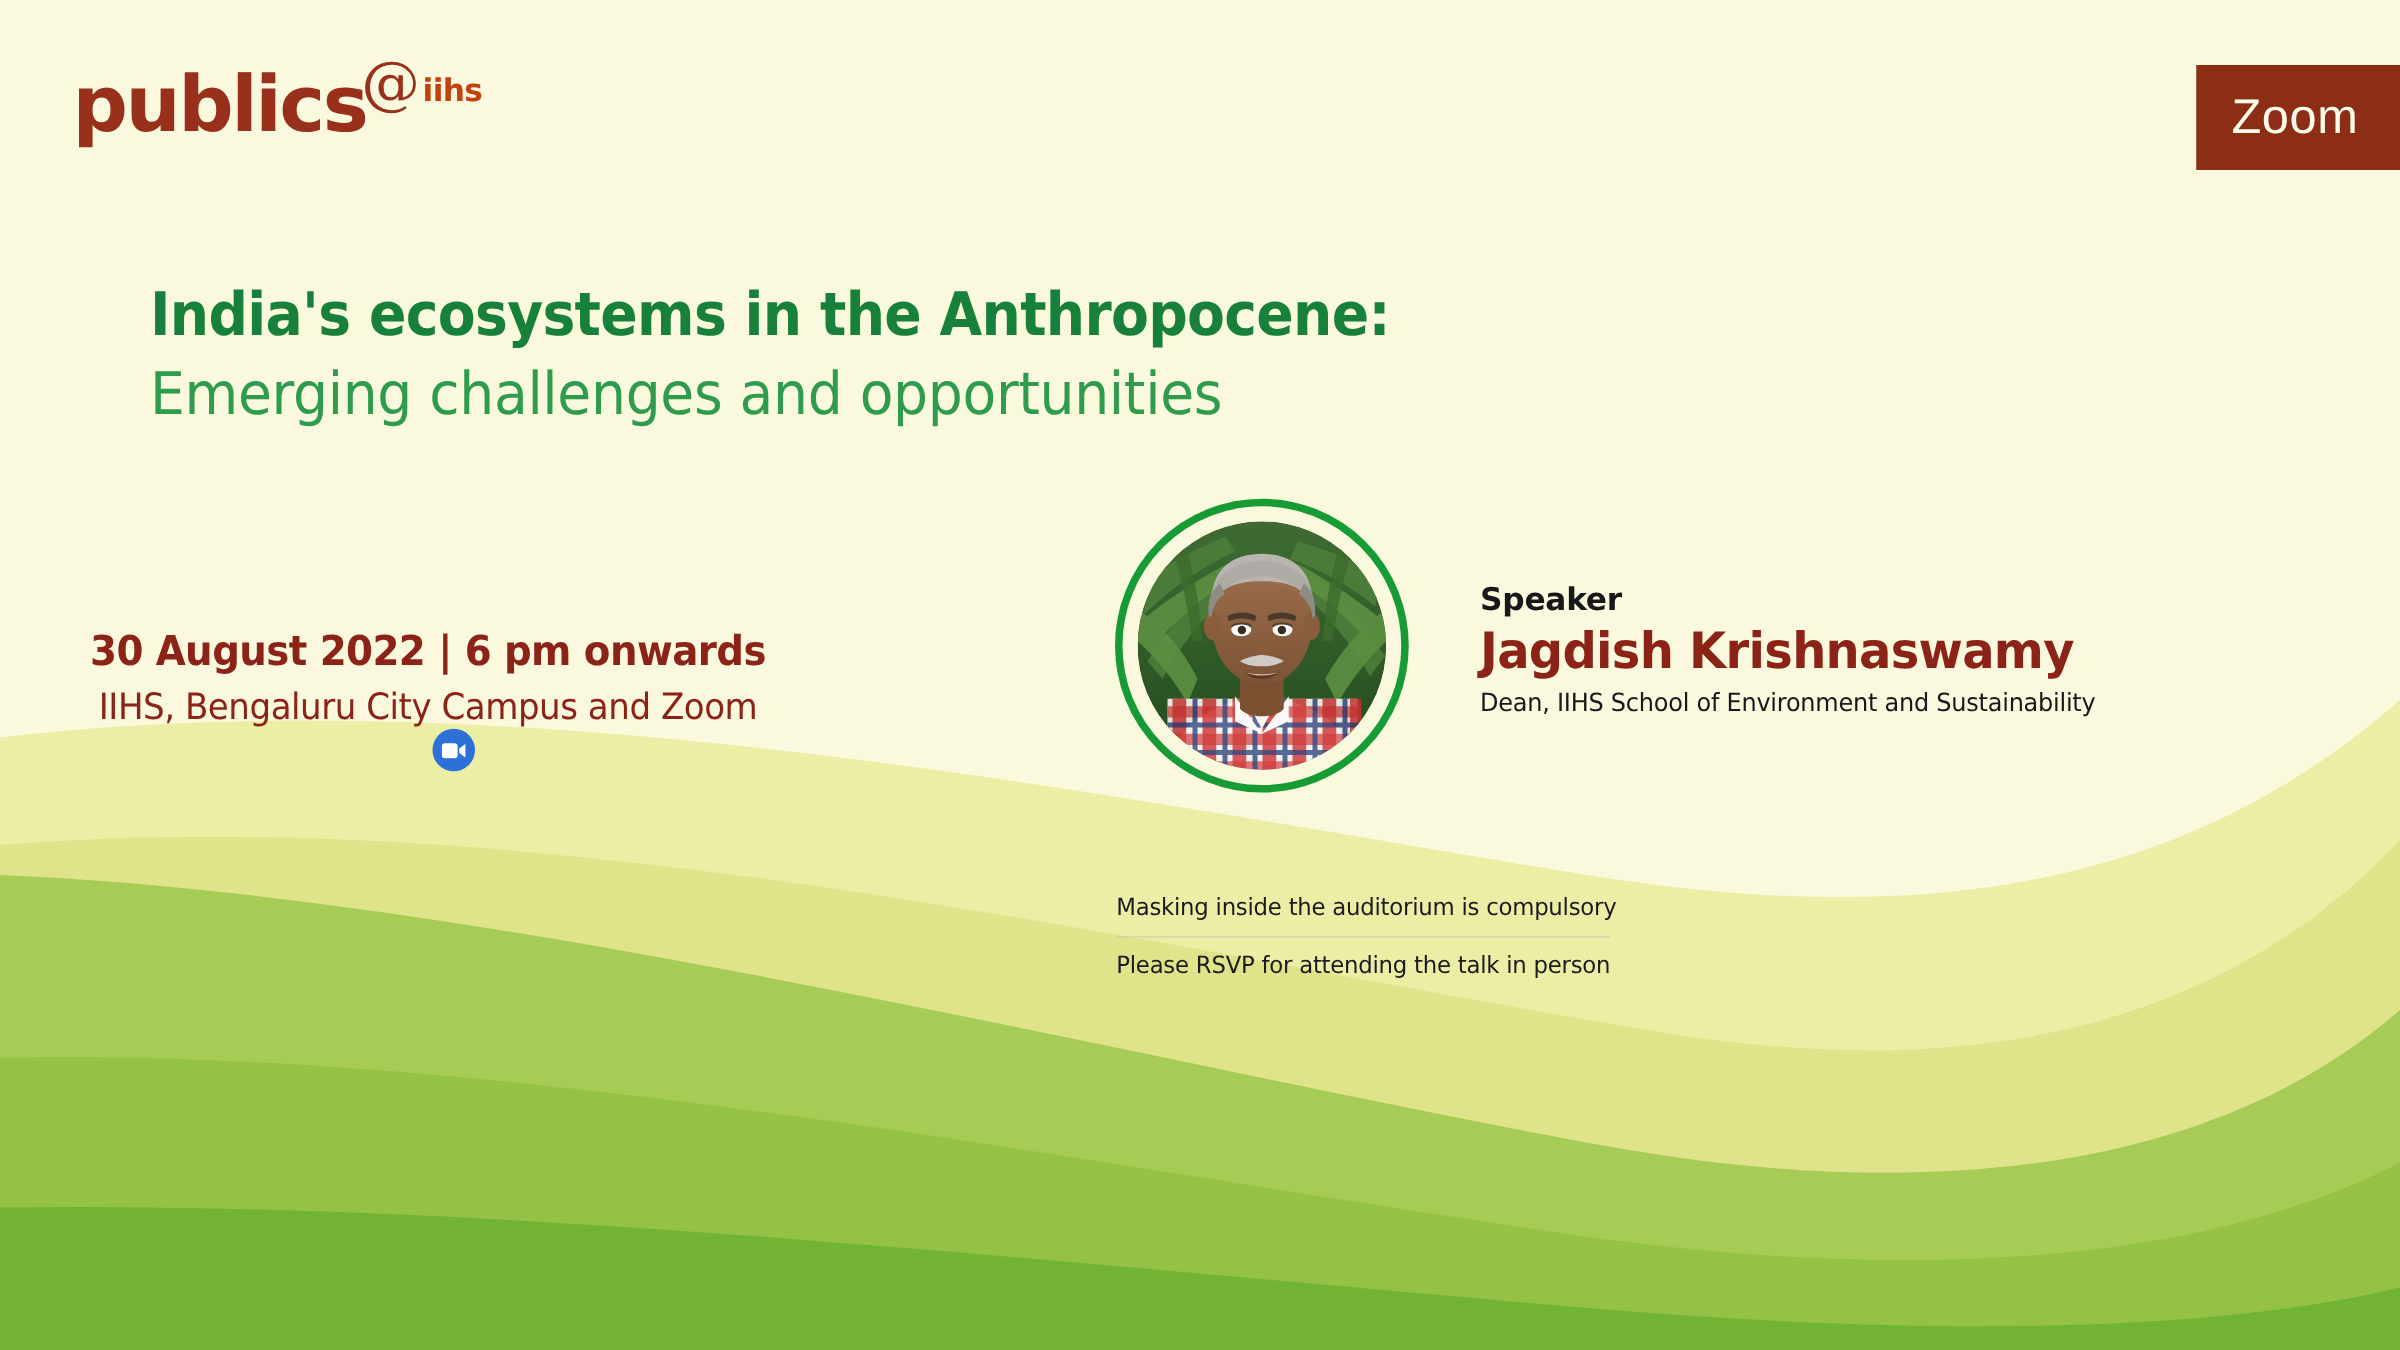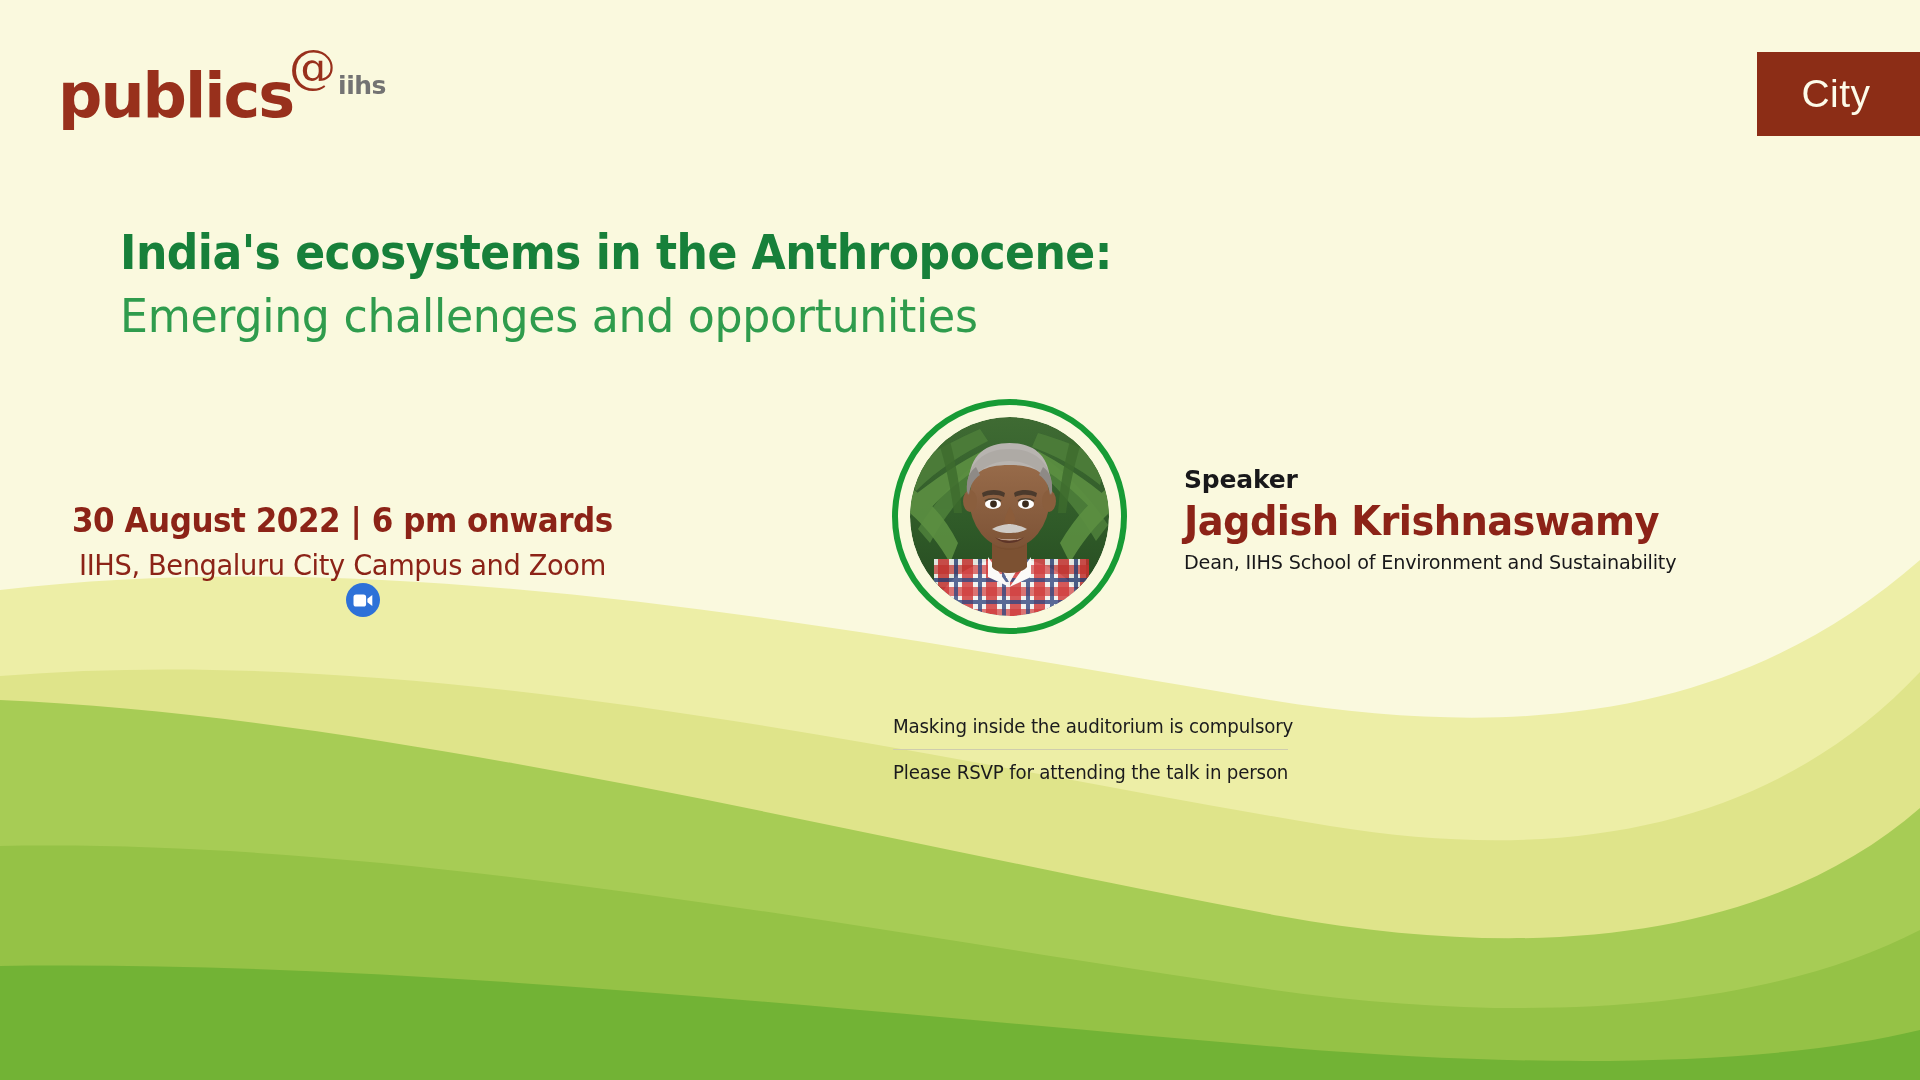--- a/index.html
+++ b/index.html
@@ -54,23 +54,23 @@
     font-size:47px;
     color:#98301c;
     line-height:0.8;
     font-weight:400;
   }
   #logo-iihs {
     font-family:"DejaVu Sans", sans-serif;
     font-weight:bold;
     font-size:25px;
     letter-spacing:-0.5px;
-    color:#737373;
+    color:#c2410c;
     margin-left:2px;
-    margin-top:25px;
+    margin-top:12px;
     line-height:1;
   }
 
   
   #talk-badge {
     position:absolute;
     left:1757px; top:52px;
     width:180px; height:84px;
     background:#8c2d16;
     z-index:5;
@@ -260,21 +260,21 @@
 
   <div id="logo">
     <span id="logo-word">publics</span>
     <span id="logo-at-wrap">
       <span id="logo-at">@</span>
       <span id="logo-iihs">iihs</span>
     </span>
   </div>
 
   <div id="talk-badge">
-    <span id="talk-badge-label">City</span>
+    <span id="talk-badge-label">Zoom</span>
   </div>
 
   <div id="title-block">
     <div id="title-line1">India's ecosystems in the Anthropocene:</div>
     <div id="title-line2">Emerging challenges and opportunities</div>
   </div>
 
   <div id="event-block">
     <div id="event-datetime">30 August 2022 | 6 pm onwards</div>
     <div id="event-venue-row">

